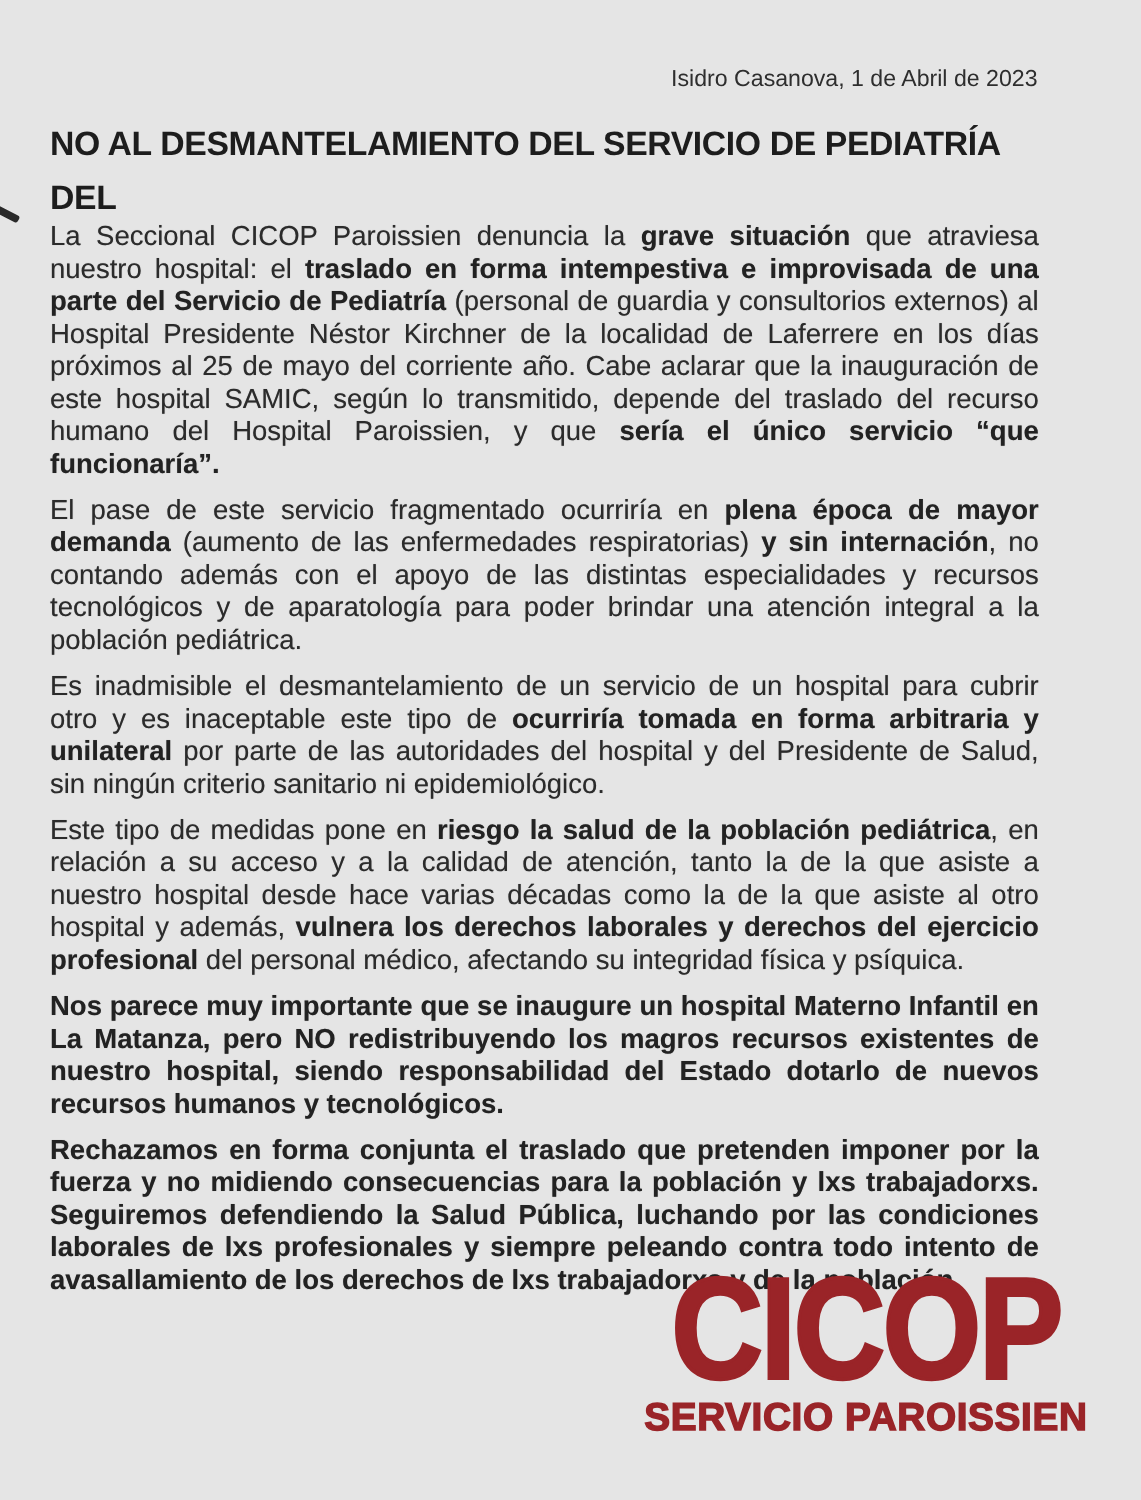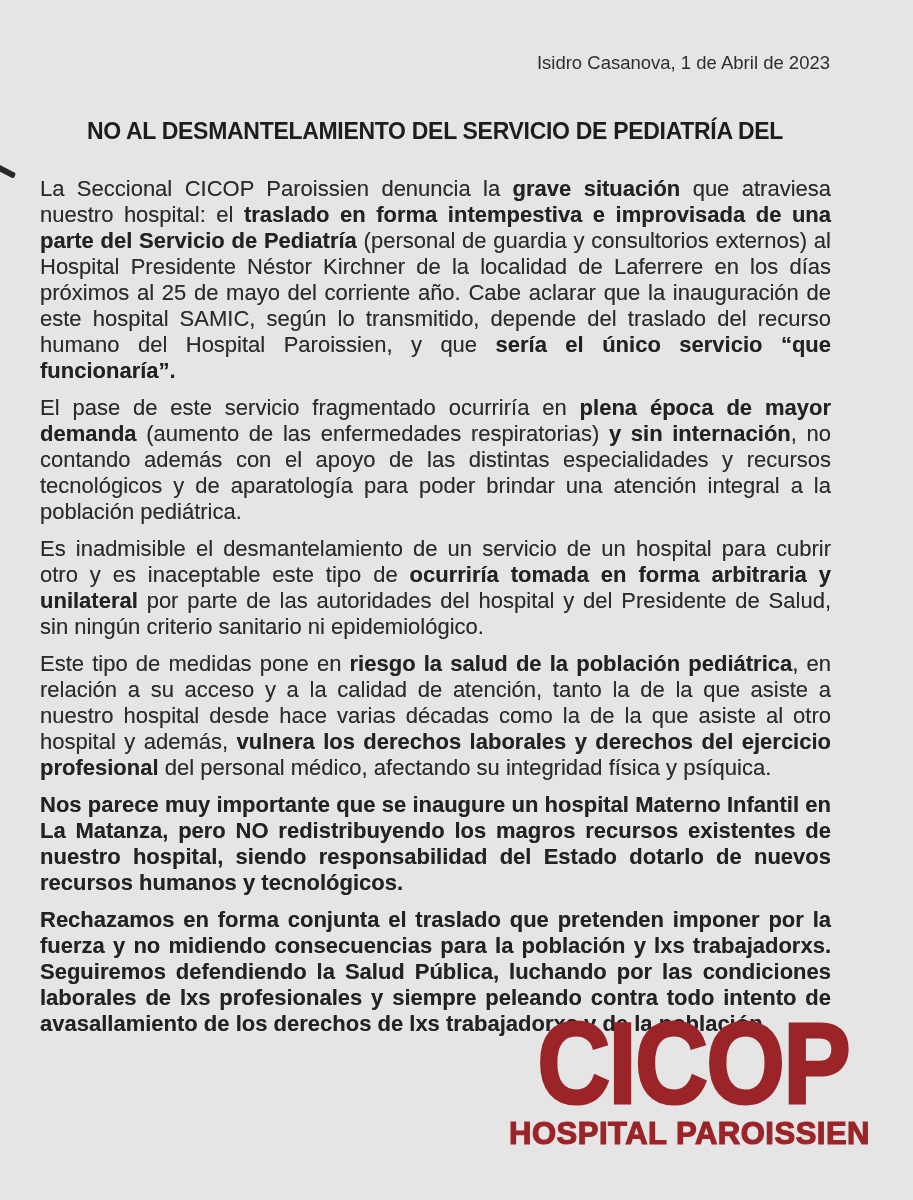--- a/index.html
+++ b/index.html
@@ -30,26 +30,26 @@
     position: absolute;
     top: 52px;
     left: 40px;
     width: 790px;
     text-align: right;
     font-size: 18.5px;
     color: #2e2e2e;
   }
   .title {
     position: absolute;
-    top: 110px;
+    top: 94px;
     left: 40px;
     width: 790px;
     margin: 0;
-    text-align: center;
-    font-size: 23px;
+    text-align: left;
+    font-size: 27px;
     font-weight: 700;
     line-height: 43px;
     color: #1d1d1d;
     letter-spacing: -0.3px;
   }
   .title .title-line { display: block; }
   .body-text {
     position: absolute;
     top: 176px;
     left: 40px;
@@ -107,16 +107,16 @@
     <p><span>La Seccional CICOP Paroissien denuncia la </span><span class="b">grave situación</span><span> que atraviesa nuestro hospital: el </span><span class="b">traslado en forma intempestiva e improvisada de una parte del Servicio de Pediatría</span><span> (personal de guardia y consultorios externos) al Hospital Presidente Néstor Kirchner de la localidad de Laferrere en los días próximos al 25 de mayo del corriente año. Cabe aclarar que la inauguración de este hospital SAMIC, según lo transmitido, depende del traslado del recurso humano del Hospital Paroissien, y que </span><span class="b">sería el único servicio “que funcionaría”.</span></p>
     <p><span>El pase de este servicio fragmentado ocurriría en </span><span class="b">plena época de mayor demanda</span><span> (aumento de las enfermedades respiratorias) </span><span class="b">y sin internación</span><span>, no contando además con el apoyo de las distintas especialidades y recursos tecnológicos y de aparatología para poder brindar una atención integral a la población pediátrica.</span></p>
     <p><span>Es inadmisible el desmantelamiento de un servicio de un hospital para cubrir otro y es inaceptable este tipo de </span><span class="b">ocurriría tomada en forma arbitraria y unilateral</span><span> por parte de las autoridades del hospital y del Presidente de Salud, sin ningún criterio sanitario ni epidemiológico.</span></p>
     <p><span>Este tipo de medidas pone en </span><span class="b">riesgo la salud de la población pediátrica</span><span>, en relación a su acceso y a la calidad de atención, tanto la de la que asiste a nuestro hospital desde hace varias décadas como la de la que asiste al otro hospital y además, </span><span class="b">vulnera los derechos laborales y derechos del ejercicio profesional</span><span> del personal médico, afectando su integridad física y psíquica.</span></p>
     <p><span class="b">Nos parece muy importante que se inaugure un hospital Materno Infantil en La Matanza, pero NO redistribuyendo los magros recursos existentes de nuestro hospital, siendo responsabilidad del Estado dotarlo de nuevos recursos humanos y tecnológicos.</span></p>
     <p><span class="b">Rechazamos en forma conjunta el traslado que pretenden imponer por la fuerza y no midiendo consecuencias para la población y lxs trabajadorxs. Seguiremos defendiendo la Salud Pública, luchando por las condiciones laborales de lxs profesionales y siempre peleando contra todo intento de avasallamiento de los derechos de lxs trabajadorxs y de la población.</span></p>
   </div>
 
   <div class="logo">
     <span class="logo-main">CICOP</span>
-    <span class="logo-sub">HOSPITAL PAROISSIEN</span>
+    <span class="logo-sub">SERVICIO PAROISSIEN</span>
   </div>
 
 </div>
 
 </body></html>

